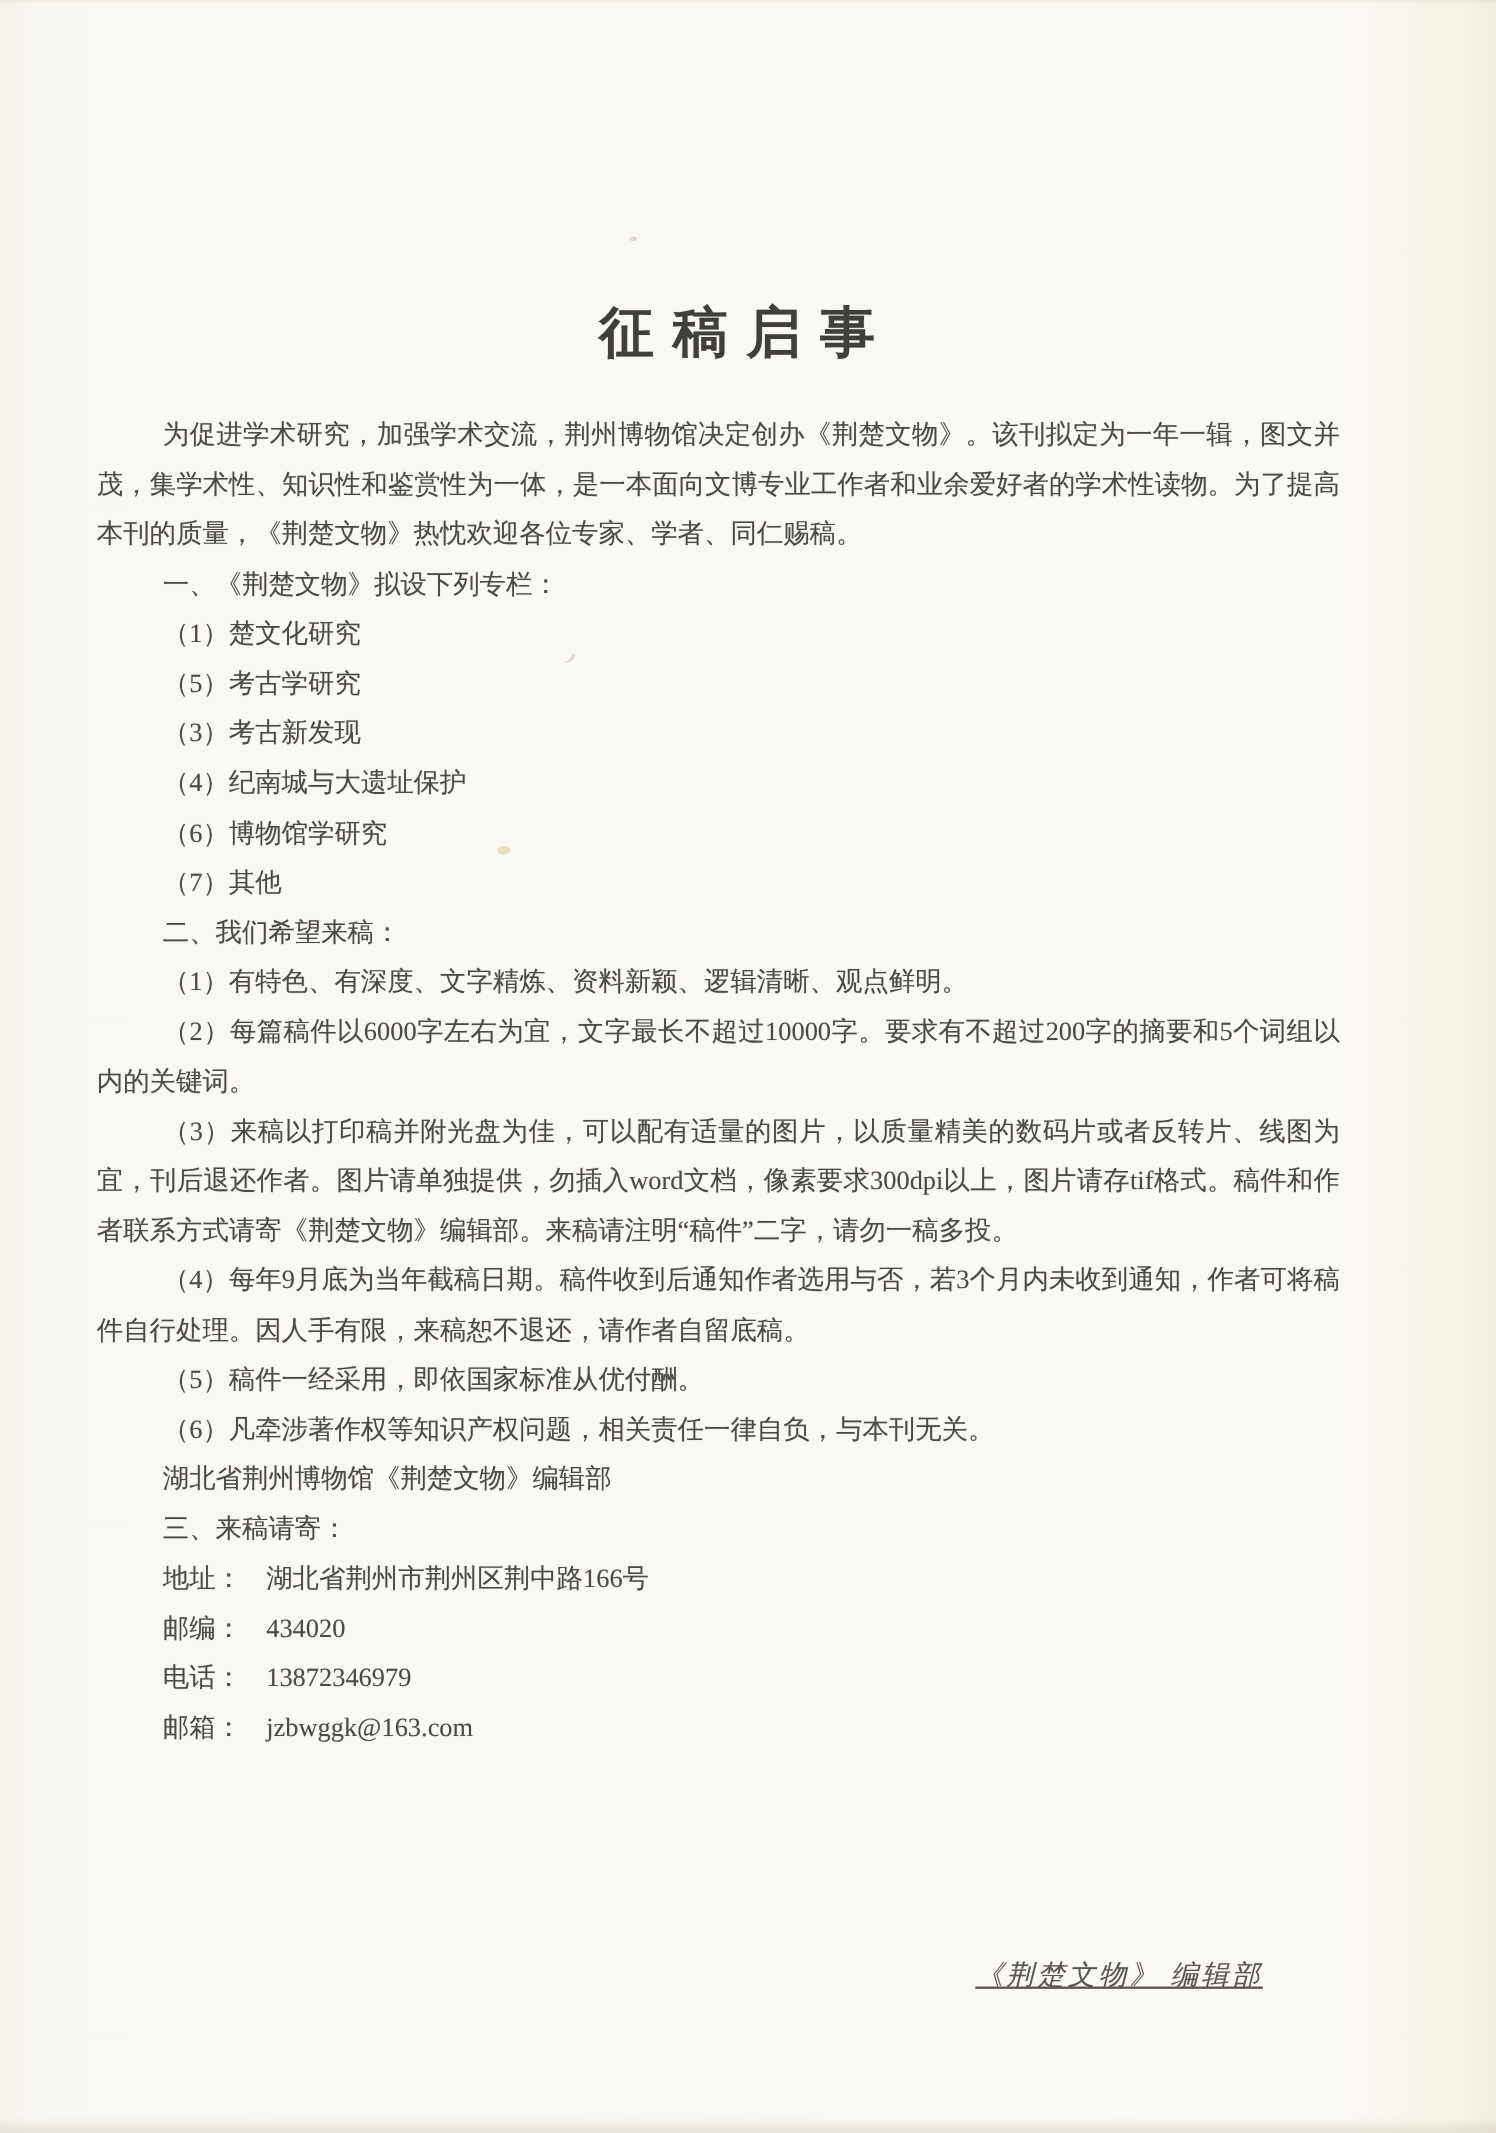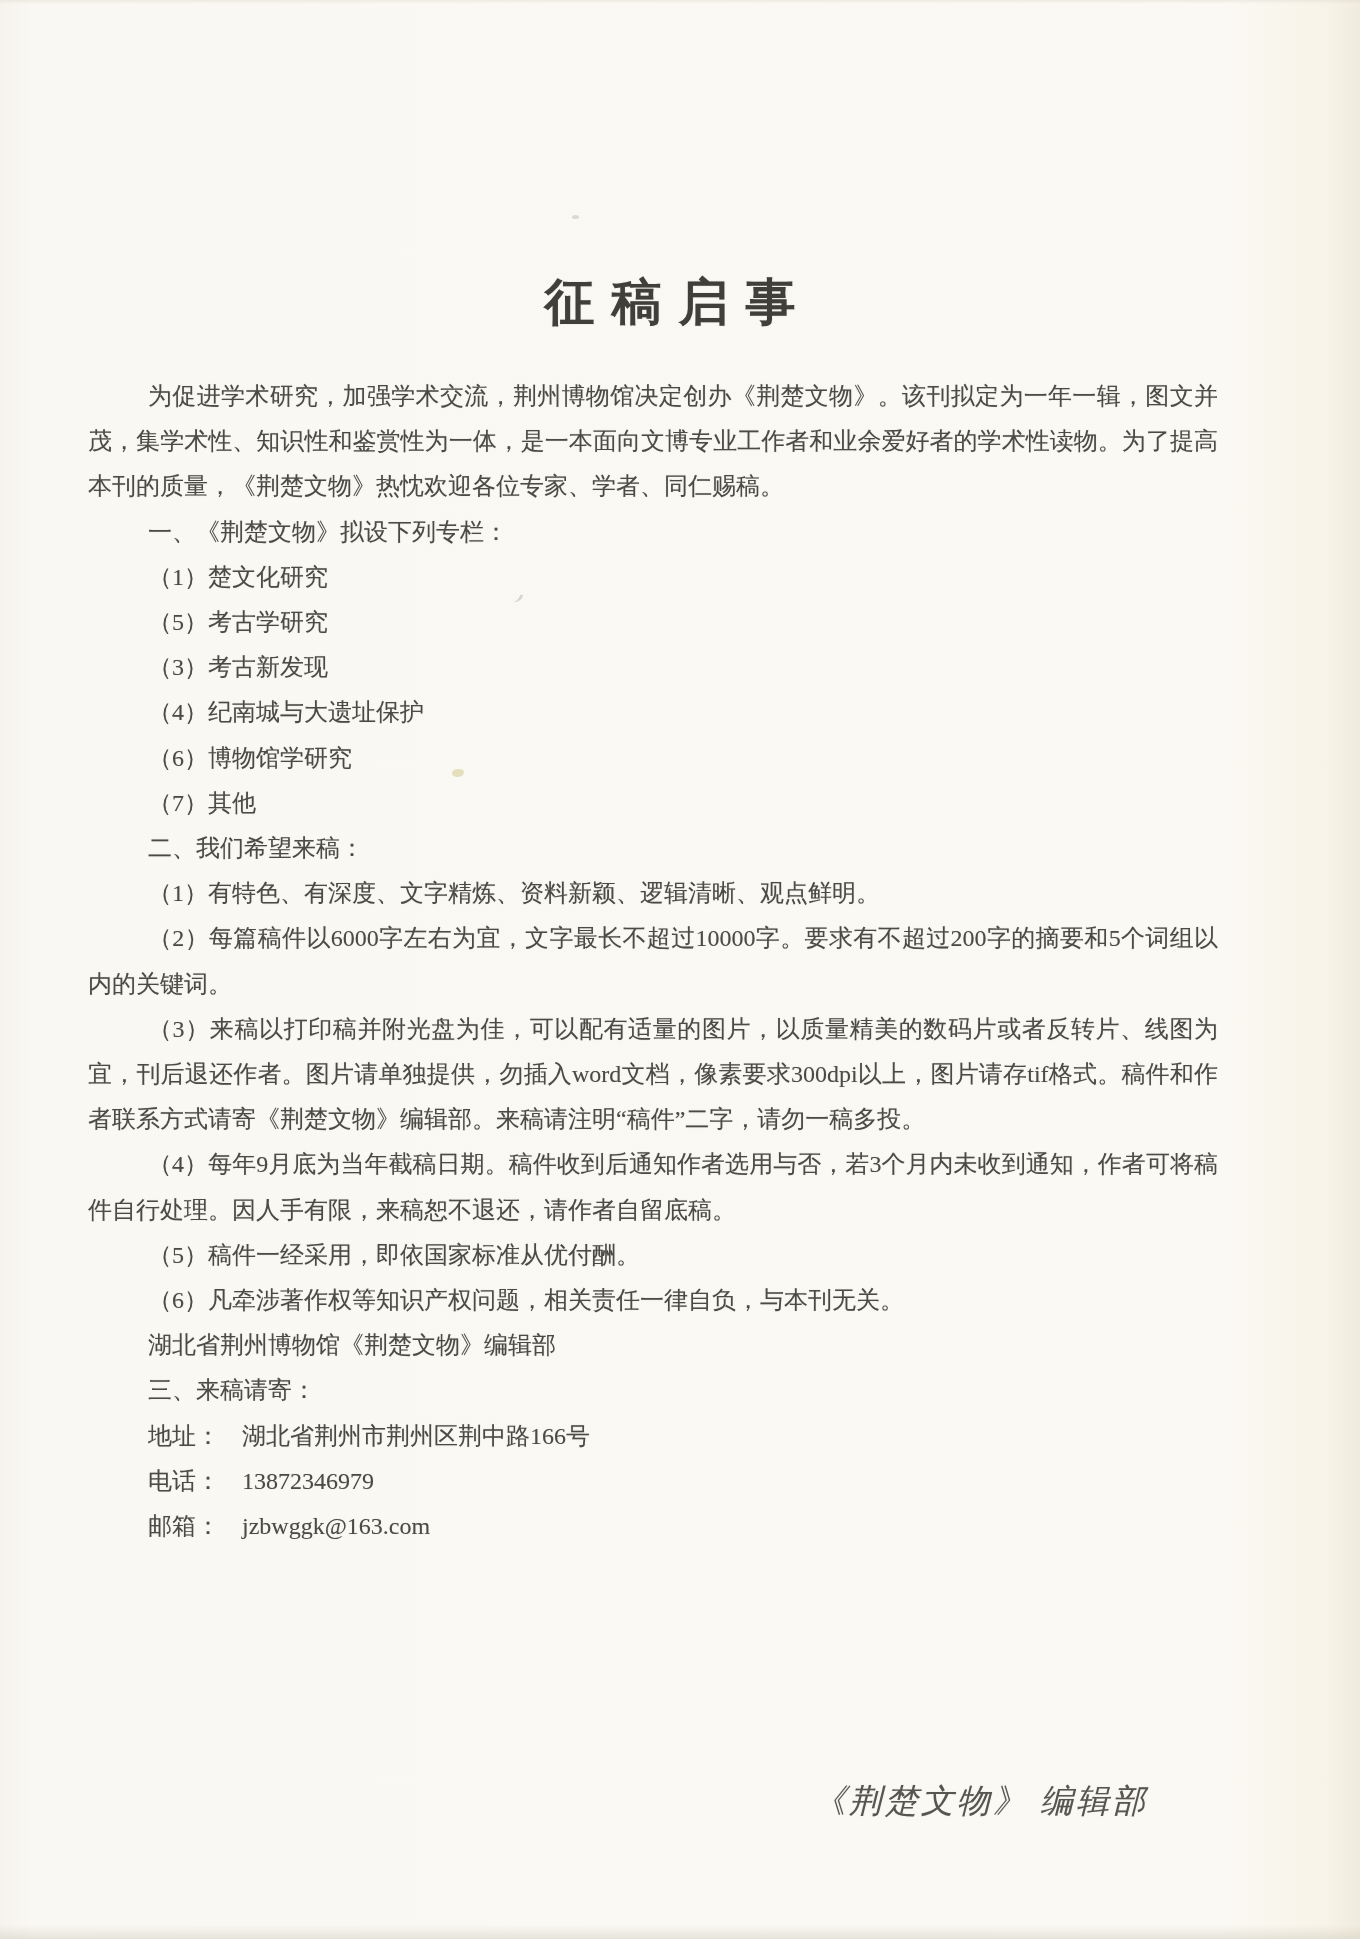--- a/index.html
+++ b/index.html
@@ -59,24 +59,25 @@
   .signature {
     position: absolute;
     left: 88px;
     top: 1779px;
     width: 1130px;
     box-sizing: border-box;
     padding-right: 70px;
     margin: 0;
     text-align: right;
     font-style: italic;
-    font-size: 33px;
+    font-size: 25px;
     letter-spacing: 3px;
     color: #57554f;
     text-shadow: 0 0 1px rgba(90,88,80,0.30);
+    text-decoration: underline;
   }
   .speck {
     position: absolute;
     pointer-events: none;
   }
   .speck-a {
     left: 572px; top: 215px; width: 7px; height: 4px;
     background: #b7b2a6; opacity: .45; border-radius: 50%;
   }
   .speck-b {
@@ -116,20 +117,23 @@
     <p class="ind">（5）稿件一经采用，即依国家标准从优付酬。</p>
     <p class="ind">（6）凡牵涉著作权等知识产权问题，相关责任一律自负，与本刊无关。</p>
 
     <p class="ind">湖北省荆州博物馆《荆楚文物》编辑部</p>
     <p class="ind">三、来稿请寄：</p>
 
     <p class="ind">
       <span class="clabel">地址：</span><span>湖北省荆州市荆州区荆中路166号</span>
     </p>
     <p class="ind">
+      <span class="clabel">邮编：</span><span>434020</span>
+    </p>
+    <p class="ind">
       <span class="clabel">电话：</span><span>13872346979</span>
     </p>
     <p class="ind">
       <span class="clabel">邮箱：</span><span>jzbwggk@163.com</span>
     </p>
 
   </div>
 
   <p class="signature">《荆楚文物》 编辑部</p>
 

